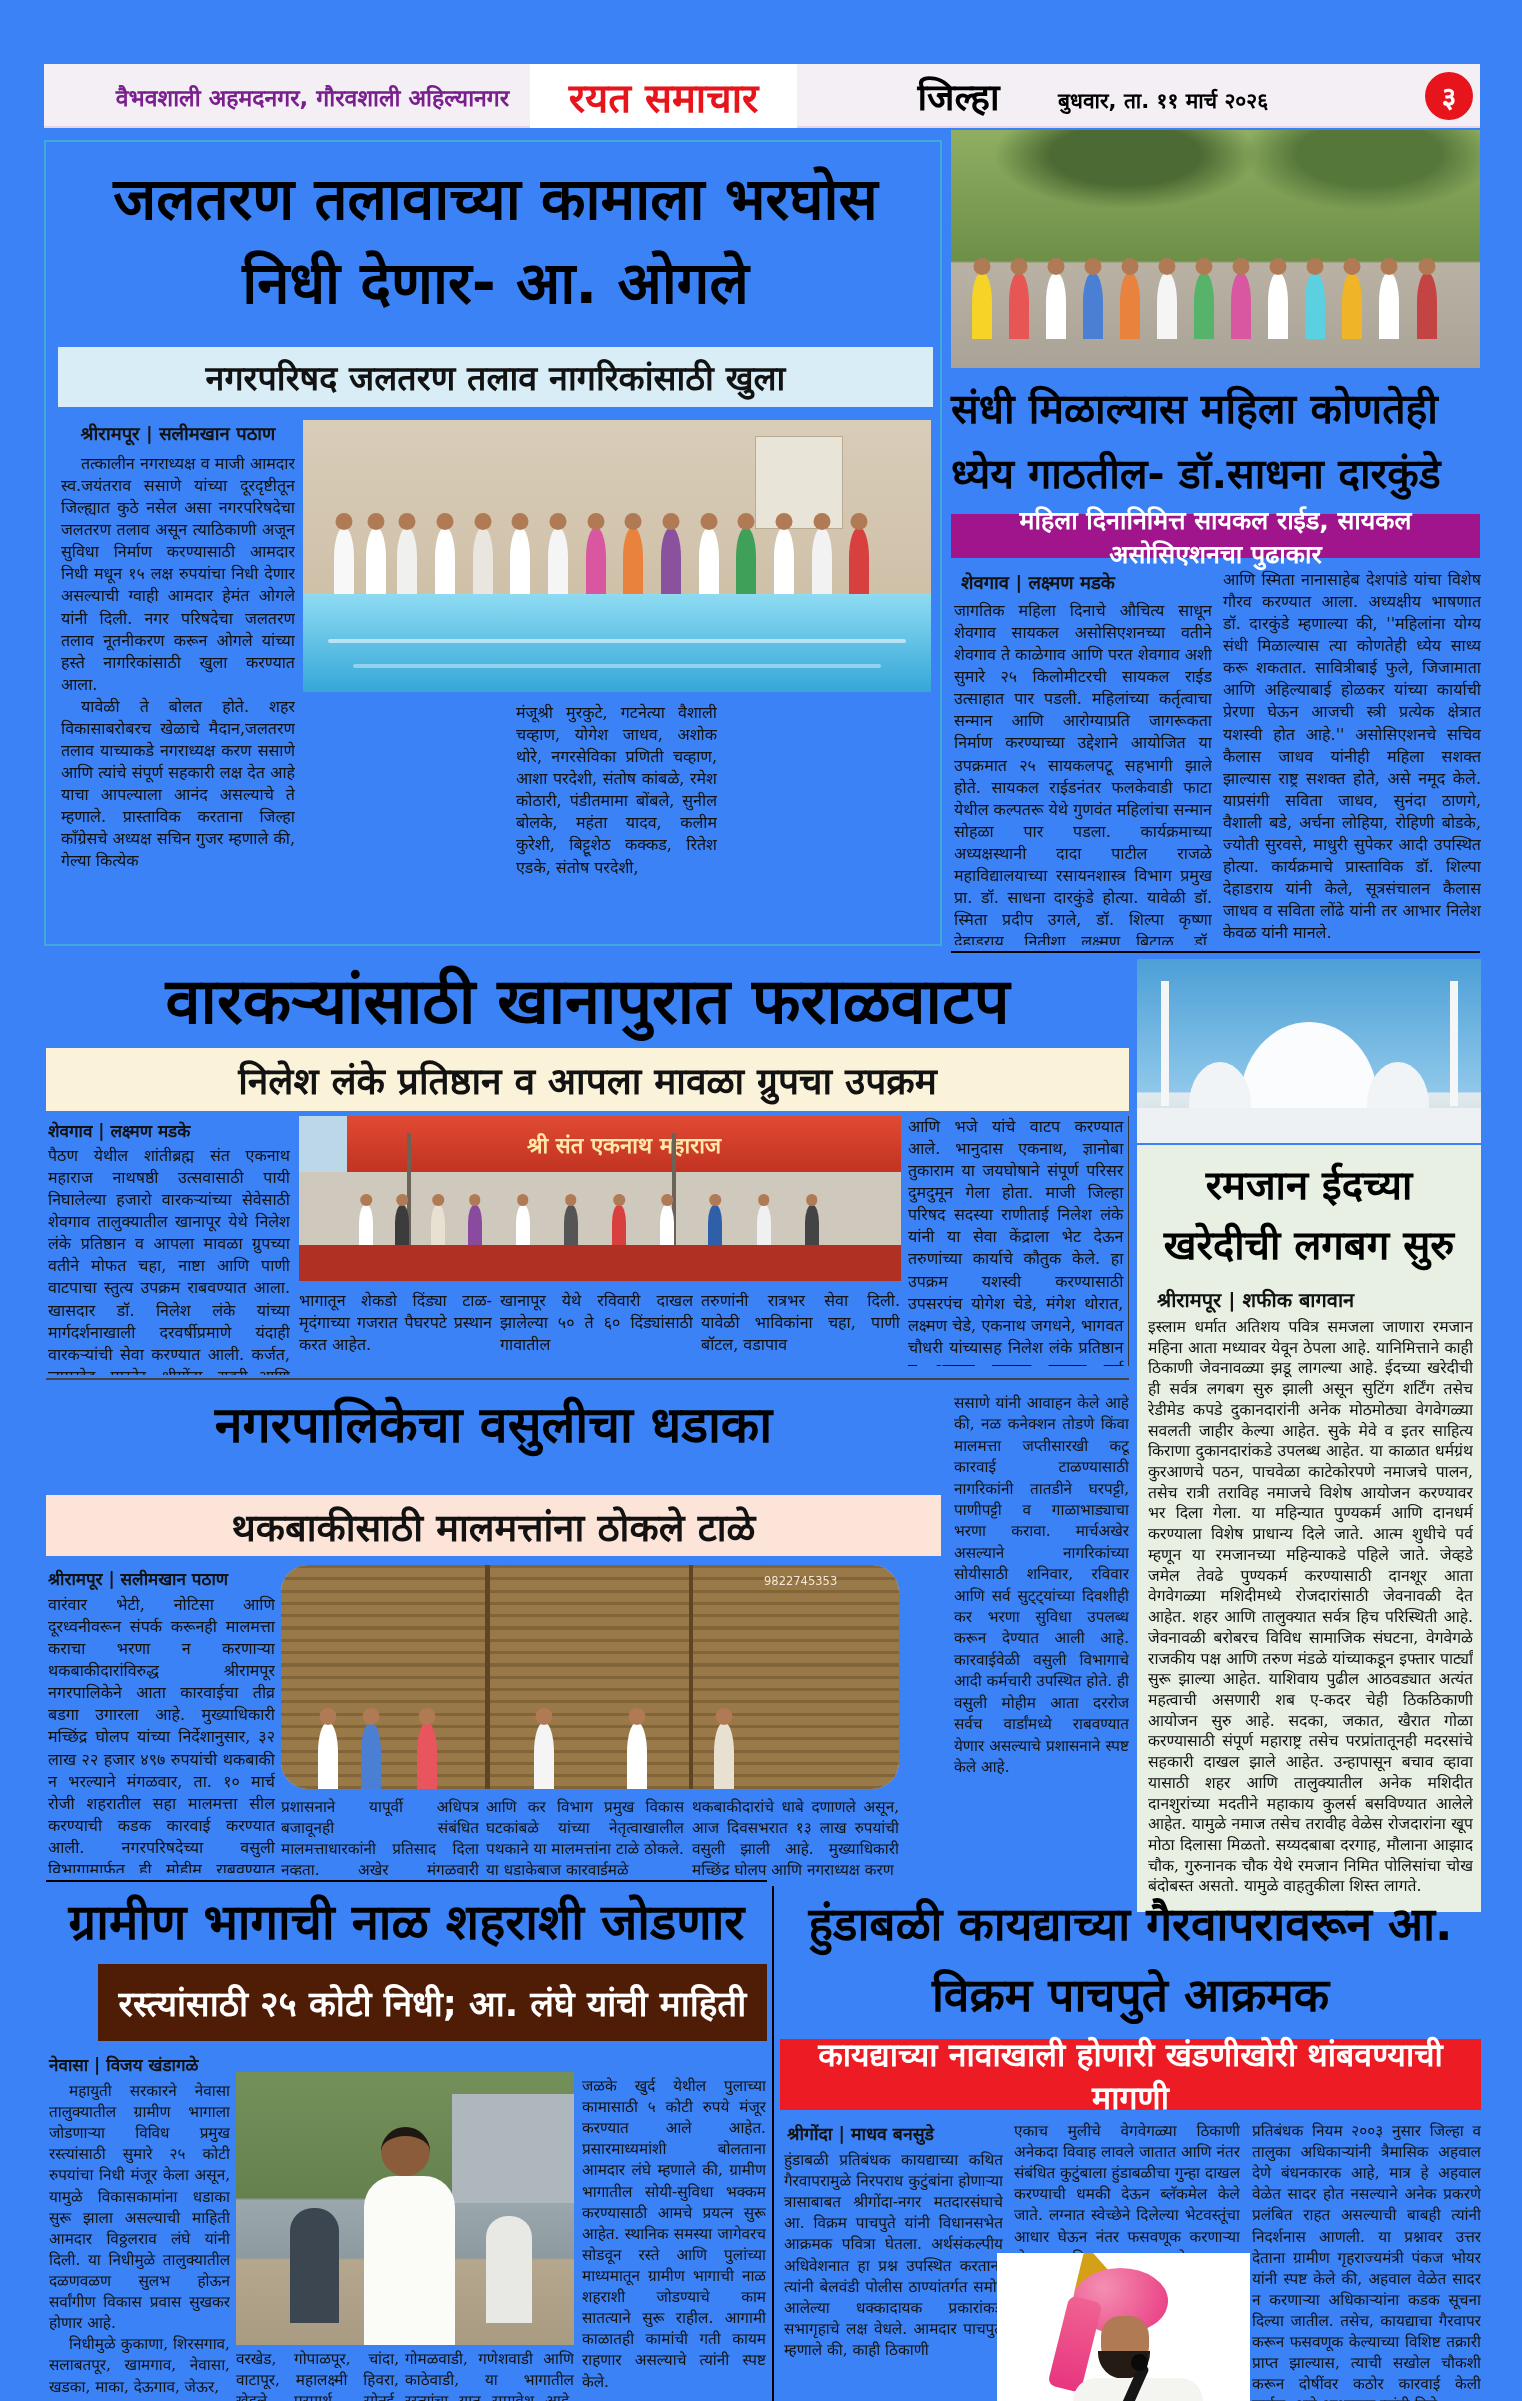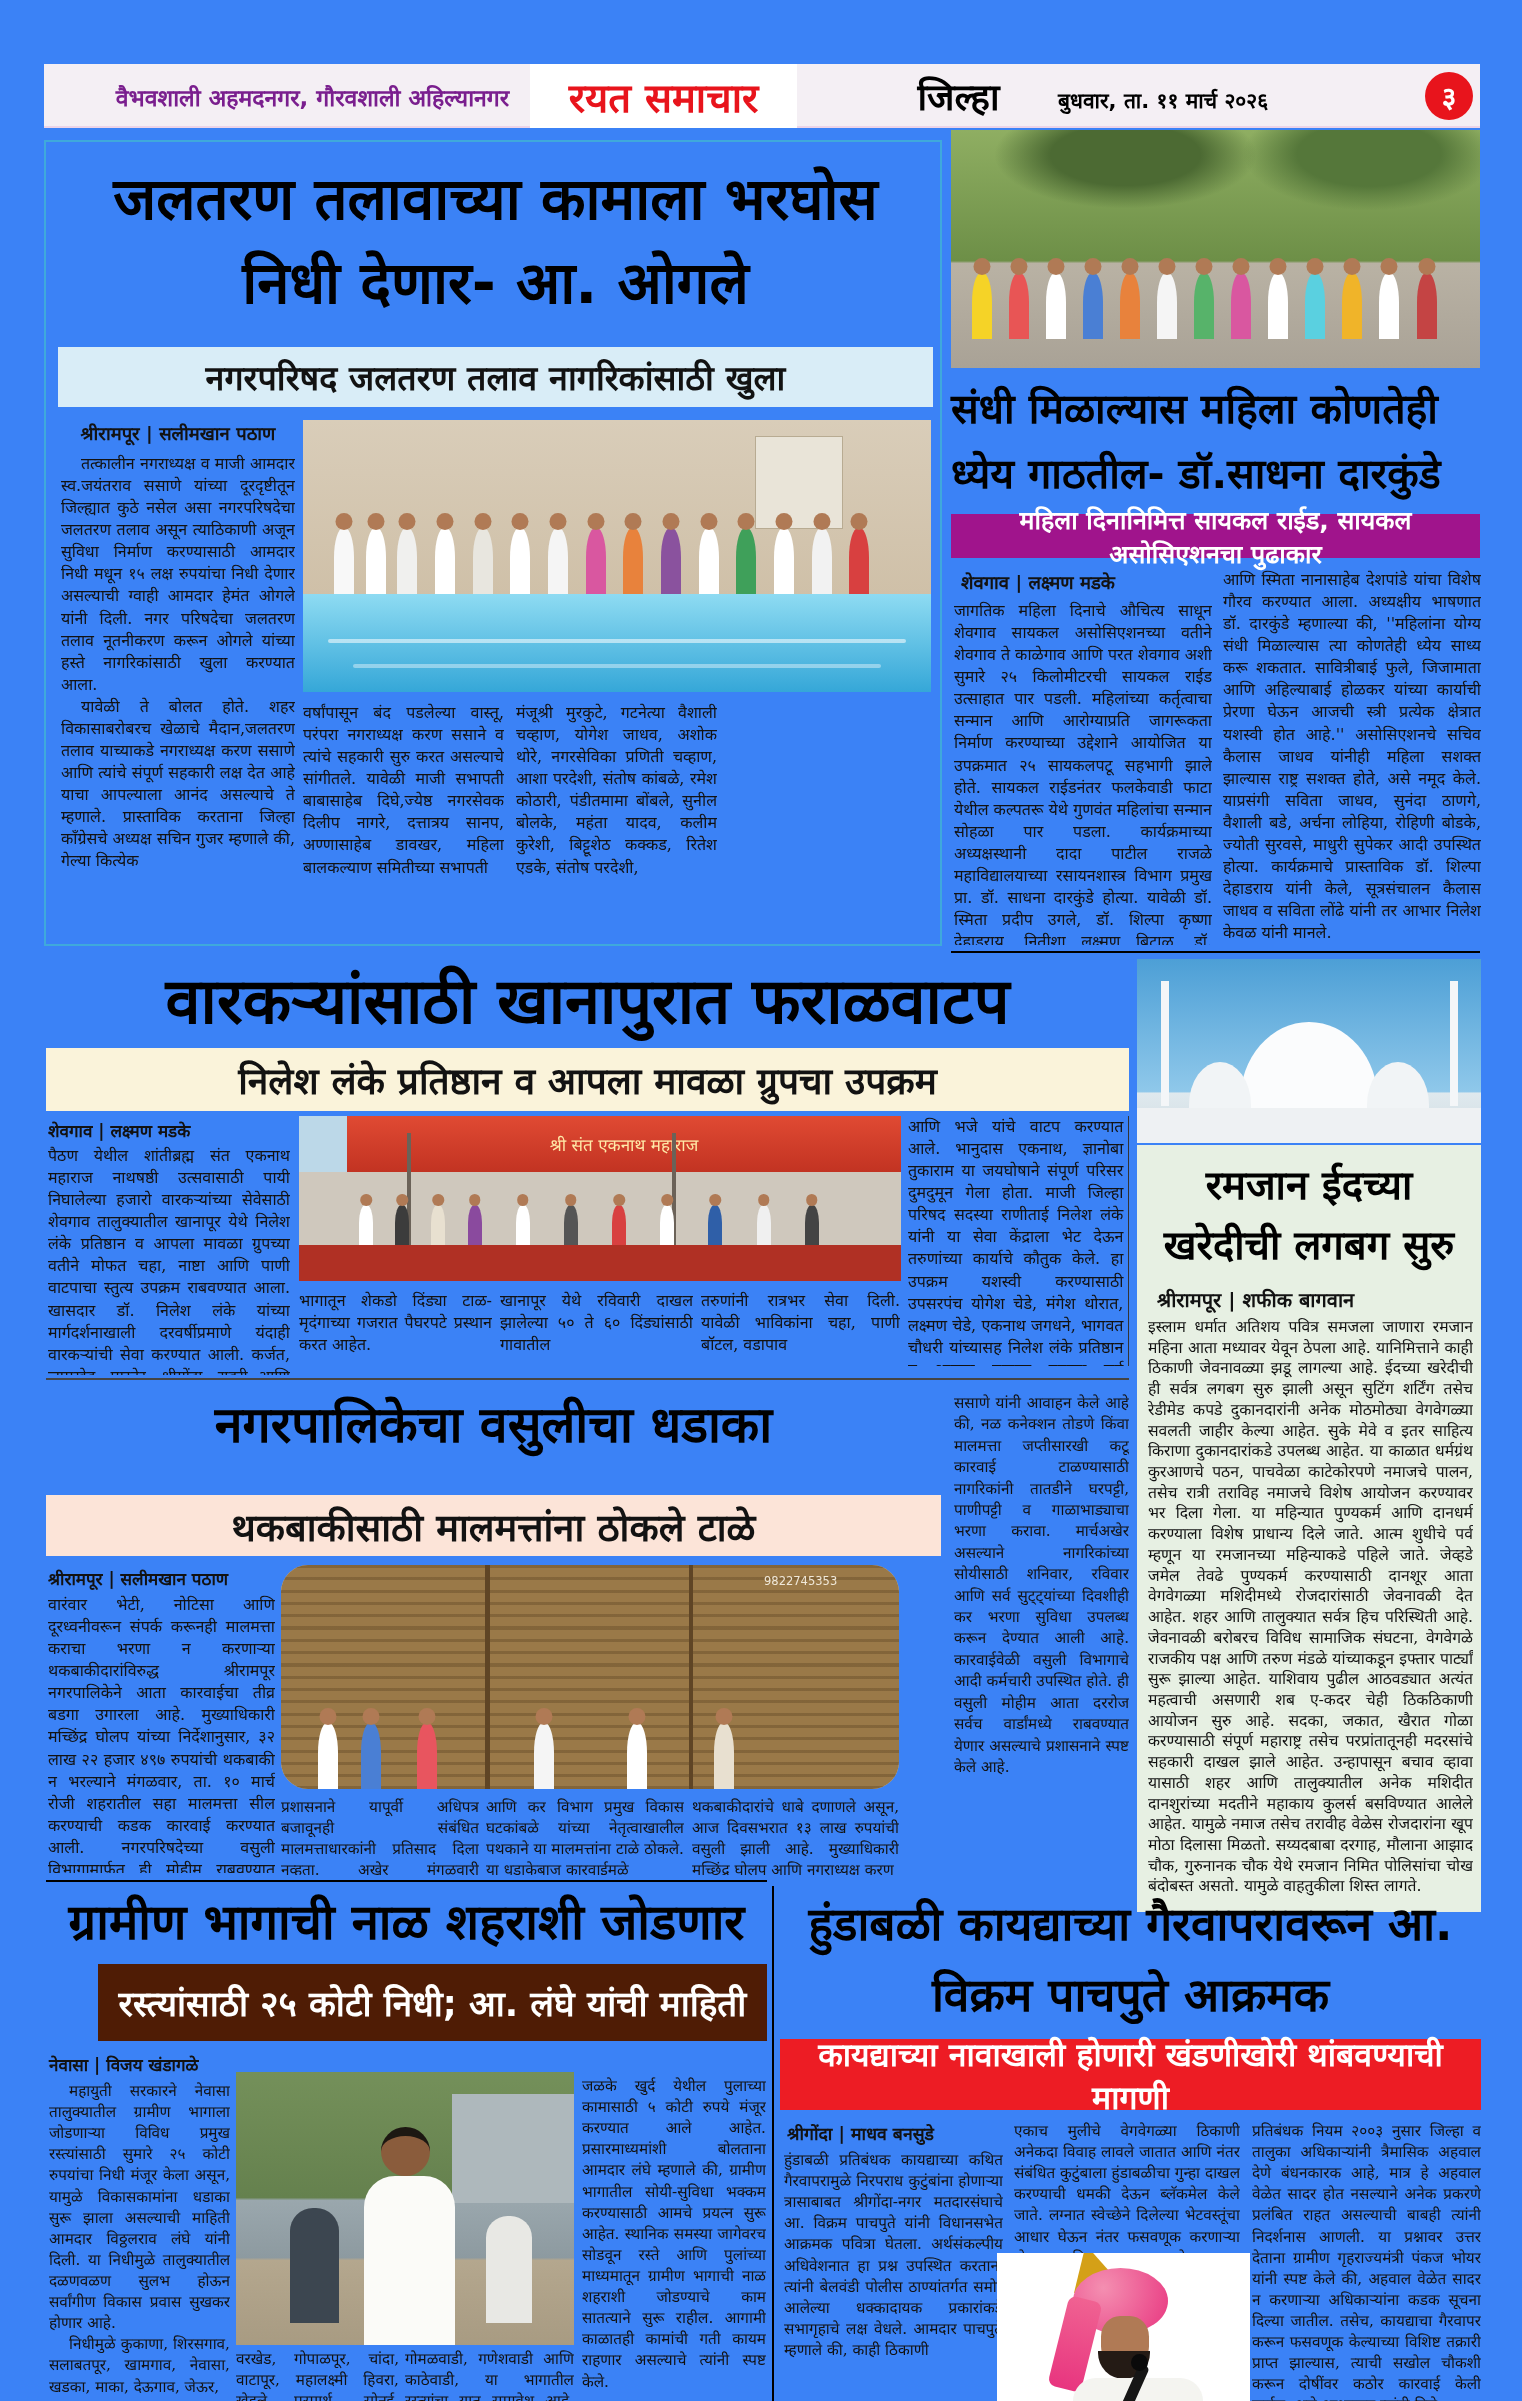--- a/index.html
+++ b/index.html
@@ -61,21 +61,20 @@
     <i class="fg" style="left:63%;bottom:36%;--c:#ffffff"></i>
     <i class="fg" style="left:69%;bottom:36%;--c:#3fa05a"></i>
     <i class="fg" style="left:75%;bottom:36%;--c:#ffffff"></i>
     <i class="fg" style="left:81%;bottom:36%;--c:#f2f2f2"></i>
     <i class="fg" style="left:87%;bottom:36%;--c:#d84040"></i>
     <div class="layer" style="left:0;bottom:0;width:100%;height:36%;background:linear-gradient(180deg,#8edbf2,#35a7d8);"></div>
     <div class="layer" style="left:4%;bottom:18%;width:92%;height:3.8px;background:rgba(255,255,255,.55);border-radius:2.3px;"></div>
     <div class="layer" style="left:8%;bottom:9%;width:84%;height:3.1px;background:rgba(255,255,255,.4);border-radius:2.3px;"></div>
   </div>
 
-  <div class="abs bodytxt" style="left:303px;top:702px;width:201px;height:235px;">वर्षांपासून बंद पडलेल्या वास्तू, परंपरा नगराध्यक्ष करण ससाने व त्यांचे सहकारी सुरु करत असल्याचे सांगीतले. यावेळी माजी सभापती बाबासाहेब दिघे,ज्येष्ठ नगरसेवक दिलीप नागरे, दत्तात्रय सानप, अण्णासाहेब डावखर, महिला बालकल्याण समितीच्या सभापती</div>
   <div class="abs bodytxt" style="left:516px;top:702px;width:201px;height:235px;">मंजूश्री मुरकुटे, गटनेत्या वैशाली चव्हाण, योगेश जाधव, अशोक थोरे, नगरसेविका प्रणिती चव्हाण, आशा परदेशी, संतोष कांबळे, रमेश कोठारी, पंडीतमामा बोंबले, सुनील बोलके, महंता यादव, कलीम कुरेशी, बिट्टूशेठ कक्कड, रितेश एडके, संतोष परदेशी,</div>
 
   <div class="photo" style="left:951px;top:130px;width:529px;height:238px;">
     <div class="layer" style="left:0;top:0;width:100%;height:100%;background:linear-gradient(180deg,#8fae62 0%,#6d8f47 55%,#b9b2a4 56%,#a9a296 100%);"></div>
     <div class="layer" style="left:8%;top:-12%;width:50%;height:45%;background:radial-gradient(ellipse,#4c6a33 40%,transparent 70%);"></div>
     <div class="layer" style="left:55%;top:-14%;width:48%;height:48%;background:radial-gradient(ellipse,#55773a 40%,transparent 70%);"></div>
     <i class="fg" style="left:4%;bottom:12%;--c:#f5d327"></i>
     <i class="fg" style="left:11%;bottom:12%;--c:#e85555"></i>
     <i class="fg" style="left:18%;bottom:12%;--c:#ffffff"></i>
     <i class="fg" style="left:25%;bottom:12%;--c:#4a7fd4"></i>
@@ -97,21 +96,21 @@
   <div class="rule" style="left:951px;top:951px;width:529px;height:1.5px;"></div>
 
   <div class="abs headline" style="left:46px;top:961px;width:1083px;font-size:63px;line-height:1.3;">वारकऱ्यांसाठी खानापुरात फराळवाटप</div>
   <div class="abs band" style="left:46px;top:1048px;width:1083px;height:63px;background:#faf3da;font-size:37px;">निलेश लंके प्रतिष्ठान व आपला मावळा ग्रुपचा उपक्रम</div>
   <div class="abs byline" style="left:48px;top:1119px;width:242px;font-size:17px;">शेवगाव | लक्ष्मण मडके</div>
   <div class="abs bodytxt" style="left:48px;top:1145px;width:242px;height:230px;">पैठण येथील शांतीब्रह्म संत एकनाथ महाराज नाथषष्ठी उत्सवासाठी पायी निघालेल्या हजारो वारकऱ्यांच्या सेवेसाठी शेवगाव तालुक्यातील खानापूर येथे निलेश लंके प्रतिष्ठान व आपला मावळा ग्रुपच्या वतीने मोफत चहा, नाष्टा आणि पाणी वाटपाचा स्तुत्य उपक्रम राबवण्यात आला. खासदार डॉ. निलेश लंके यांच्या मार्गदर्शनाखाली दरवर्षीप्रमाणे यंदाही वारकऱ्यांची सेवा करण्यात आली. कर्जत, जामखेड, पारनेर, श्रीगोंदा, राहुरी आणि संगमनेर</div>
 
   <div class="photo" style="left:299px;top:1116px;width:602px;height:165px;">
     <div class="layer" style="left:0;top:0;width:8%;height:70%;background:#bcd8e8;"></div>
     <div class="layer" style="left:8%;top:0;width:92%;height:34%;background:linear-gradient(180deg,#e04a33,#c23322);display:flex;align-items:center;justify-content:center;">
-      <span style="color:#ffe9a8;font-family:'DejaVu Sans',sans-serif;font-weight:400;font-size:17px;">श्री संत एकनाथ महाराज</span>
+      <span style="color:#ffe9a8;font-family:'DejaVu Sans',sans-serif;font-weight:700;font-size:22px;">श्री संत एकनाथ महाराज</span>
     </div>
     <div class="layer" style="left:0;top:34%;width:100%;height:44%;background:#cfc8bd;"></div>
     <div class="layer" style="left:18%;top:10%;width:3.8px;height:68%;background:#6b6258;"></div>
     <div class="layer" style="left:62%;top:10%;width:3.8px;height:68%;background:#6b6258;"></div>
     <i class="fg sm" style="left:10%;bottom:22%;--c:#ffffff"></i>
     <i class="fg sm" style="left:16%;bottom:22%;--c:#3c3c3c"></i>
     <i class="fg sm" style="left:22%;bottom:22%;--c:#e8e0d0"></i>
     <i class="fg sm" style="left:28%;bottom:22%;--c:#8a4a9e"></i>
     <i class="fg sm" style="left:36%;bottom:22%;--c:#ffffff"></i>
     <i class="fg sm" style="left:44%;bottom:22%;--c:#555555"></i>

